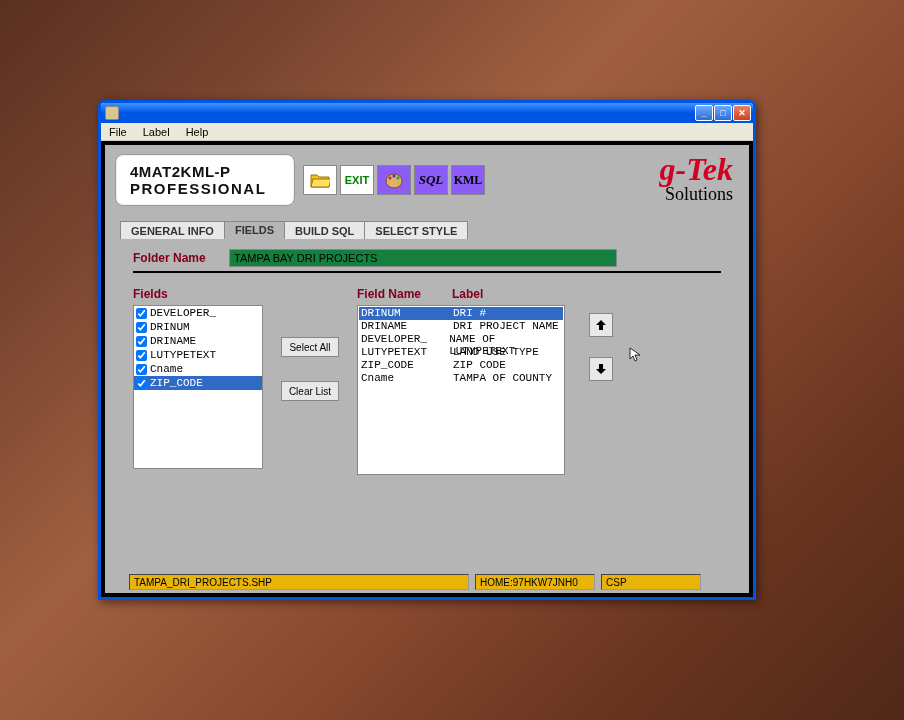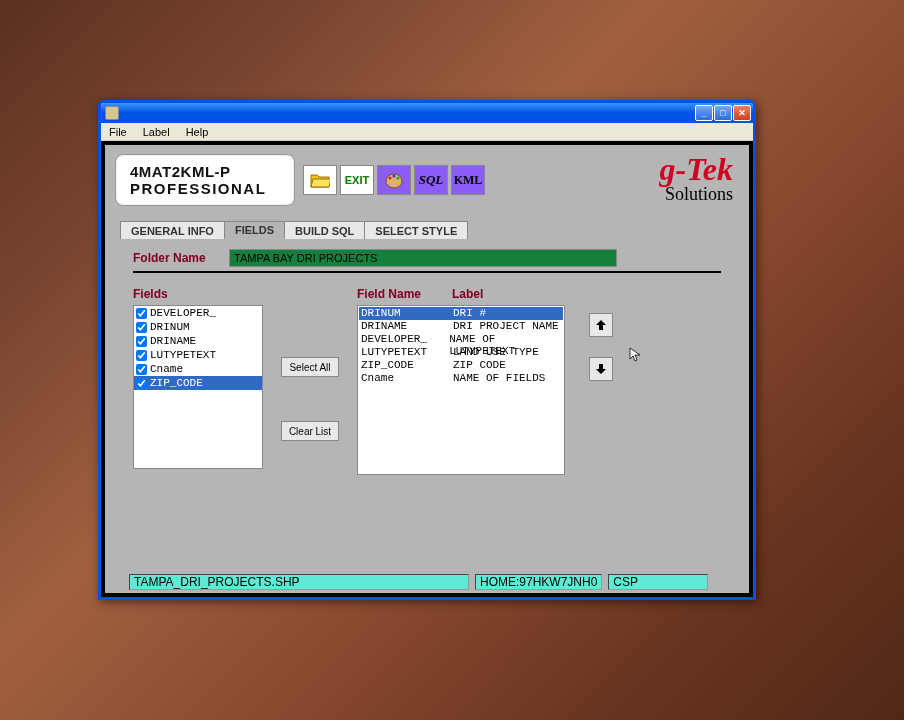--- a/index.html
+++ b/index.html
@@ -177,21 +177,21 @@
     background:#fff; border:1px solid #888; height: 164px;
     font-family: 'Courier New', monospace; font-size:11px;
     overflow:hidden;
   }
   .fitem { display:flex; align-items:center; padding:0 2px; height:14px; }
   .fitem input { margin:0 3px 0 0; width:11px; height:11px; }
   .fitem.sel { background:#316ac5; color:#fff; }
   .col-mid { width: 58px; display:flex; flex-direction:column; gap:24px; padding-top:50px; }
   .midbtn {
     height: 20px; background:#e8e8e8; border:1px solid #888;
-    font-size:10px; cursor:pointer; display:flex;align-items:center;justify-content:center;margin-top:20px;
+    font-size:10px; cursor:pointer; display:flex;align-items:center;justify-content:center;
   }
   .col-right { width: 208px; }
   .rhdrs { display:flex; font-weight:bold; color:#800020; font-size:12px; margin-bottom:4px; }
   .rhdr1 { width: 95px; }
   .rtable {
     background:#fff; border:1px solid #888; height:170px;
     font-family:'Courier New',monospace; font-size:11px;
     padding:1px;
   }
   .rrow { display:flex; height:13px; }
@@ -201,22 +201,22 @@
   .col-arrows { width:28px; display:flex; flex-direction:column; gap:20px; padding-top:26px; padding-left:6px;}
   .arrbtn {
     width:24px;height:24px;background:#e8e8e8;border:1px solid #888;
     display:flex;align-items:center;justify-content:center;font-size:14px;cursor:pointer;
   }
   .statusbar {
     background:#b5b5b5; height:22px; display:flex; align-items:center;
     padding: 0 24px; gap:6px;
   }
   .sbox {
-    background:#5eead4; border:1px inset #999; height:16px;
-    padding:1px 4px; font-size:12px; display:flex;align-items:center;
+    background:#eab308; border:1px inset #999; height:16px;
+    padding:1px 4px; font-size:10px; display:flex;align-items:center;
   }
   .sb1 { flex: 0 0 340px; }
   .sb2 { flex: 0 0 120px; }
   .sb3 { flex: 0 0 100px; text-align: center; }
   .cursor-arrow {
     position:absolute; left:272px; top:60px; width:12px;height:16px;
     pointer-events:none;
   }
 </style>
 </head>
@@ -344,21 +344,21 @@
                 <div class="rrow">
                   <div class="rc1">LUTYPETEXT</div>
                   <div class="rc2">LAND USE TYPE</div>
                 </div>
                 <div class="rrow">
                   <div class="rc1">ZIP_CODE</div>
                   <div class="rc2">ZIP CODE</div>
                 </div>
                 <div class="rrow">
                   <div class="rc1">Cname</div>
-                  <div class="rc2">NAME OF FIELDS</div>
+                  <div class="rc2">TAMPA OF COUNTY</div>
                 </div>
               </div>
             <svg class="cursor-arrow" viewBox="0 0 12 16">
                 <path fill="#fff" stroke="#000" stroke-width="0.8" d="M1 1l0 11 3-3 2 5 2-1-2-5 5 0z"></path>
               </svg>
           </div>
 
           <div class="col-arrows">
             <div class="arrbtn">
               <svg width="14" height="14" viewBox="0 0 14 14">

